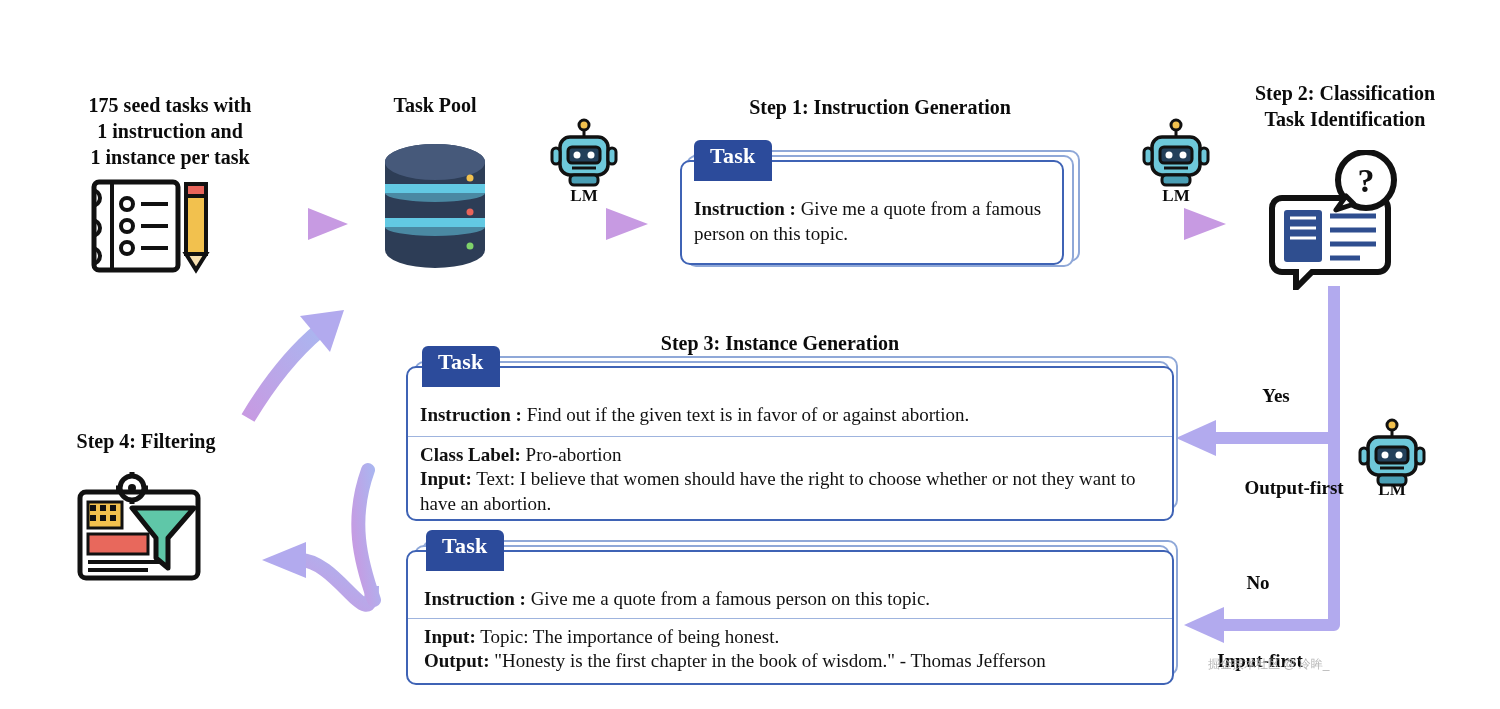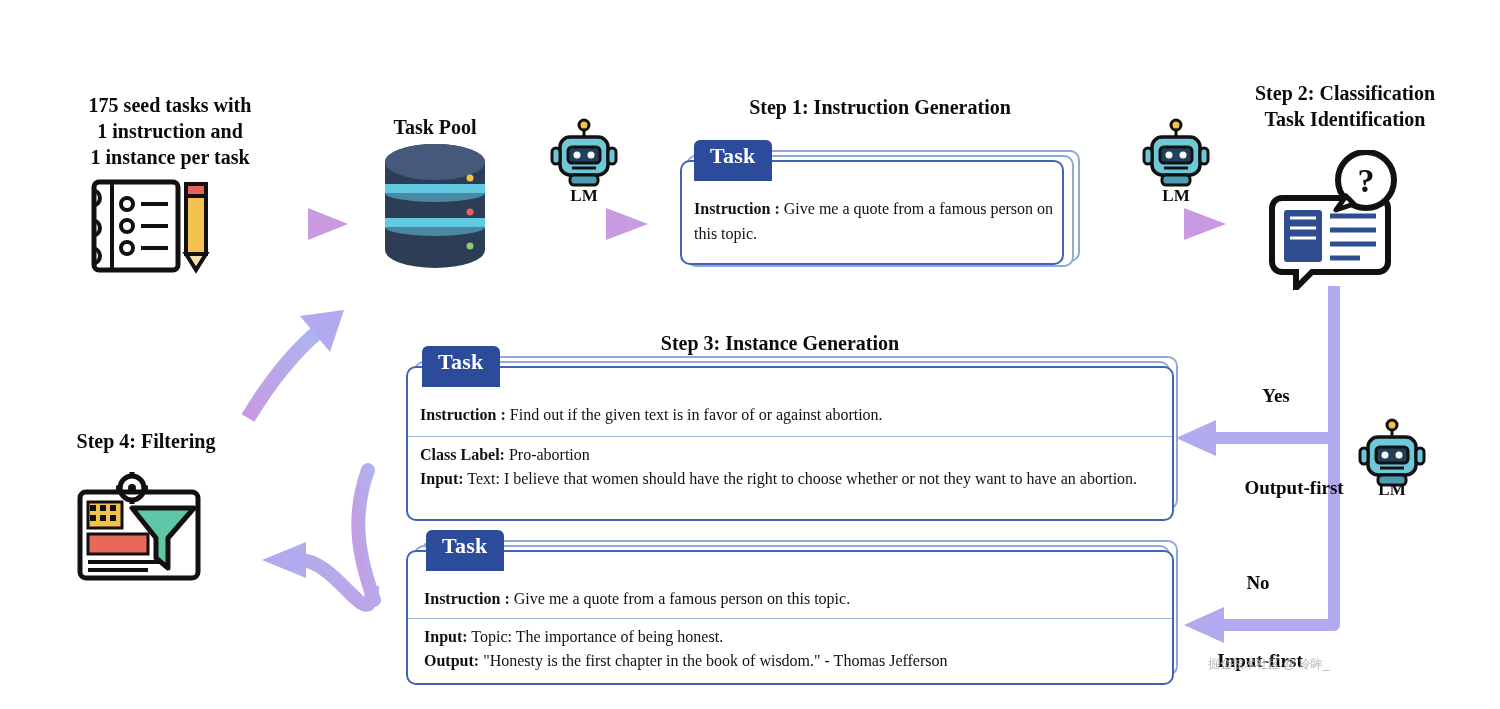--- a/index.html
+++ b/index.html
@@ -51,21 +51,21 @@
     font-weight: bold;
     font-size: 22px;
     line-height: 19px;
     padding: 6px 16px 16px 16px;
     border-radius: 6px 6px 0 0;
     letter-spacing: .3px;
   }
   .card-text {
     position: absolute;
     font-family: "Liberation Serif", serif;
-    font-size: 16px;
+    font-size: 19px;
     line-height: 25px;
     color: #111111;
     box-sizing: border-box;
   }
   .card-text b { font-weight: bold; }
   .divider {
     position: absolute;
     height: 0;
     border-top: 1.5px solid #9fb4de;
   }
@@ -174,21 +174,21 @@
     <path d="M6 14 a8 8 0 0 1 0 16" fill="none" stroke="#111" stroke-width="4"></path>
     <path d="M6 44 a8 8 0 0 1 0 16" fill="none" stroke="#111" stroke-width="4"></path>
     <path d="M6 72 a8 8 0 0 1 0 16" fill="none" stroke="#111" stroke-width="4"></path>
     <g>
       <rect x="100" y="8" width="20" height="12" fill="#e8645a" stroke="#111" stroke-width="4"></rect>
       <rect x="100" y="20" width="20" height="58" fill="#f2c14e" stroke="#111" stroke-width="4"></rect>
       <path d="M100 78 L110 94 L120 78 Z" fill="#f7e0b0" stroke="#111" stroke-width="4"></path>
     </g>
   </svg>
 
-  <div class="abs heading" style="left:340px; top:92px; width:190px;margin-top:22px;">Task Pool</div>
+  <div class="abs heading" style="left:340px; top:92px; width:190px;">Task Pool</div>
 
   <svg class="abs" style="left:380px; top:140px;" width="110" height="140" viewBox="0 0 110 140">
     <ellipse cx="55" cy="22" rx="50" ry="18" fill="#3c4e6b"></ellipse>
     <path d="M5 22 v88 a50 18 0 0 0 100 0 V22" fill="#2d3d56"></path>
     <ellipse cx="55" cy="22" rx="50" ry="18" fill="#46597a"></ellipse>
     <rect x="5" y="44" width="100" height="9" fill="#63c9e3"></rect>
     <ellipse cx="55" cy="53" rx="50" ry="9" fill="#63c9e3" opacity="0.55"></ellipse>
     <rect x="5" y="78" width="100" height="9" fill="#63c9e3"></rect>
     <ellipse cx="55" cy="87" rx="50" ry="9" fill="#63c9e3" opacity="0.55"></ellipse>
     <circle cx="90" cy="38" r="3.5" fill="#f2c14e"></circle>

